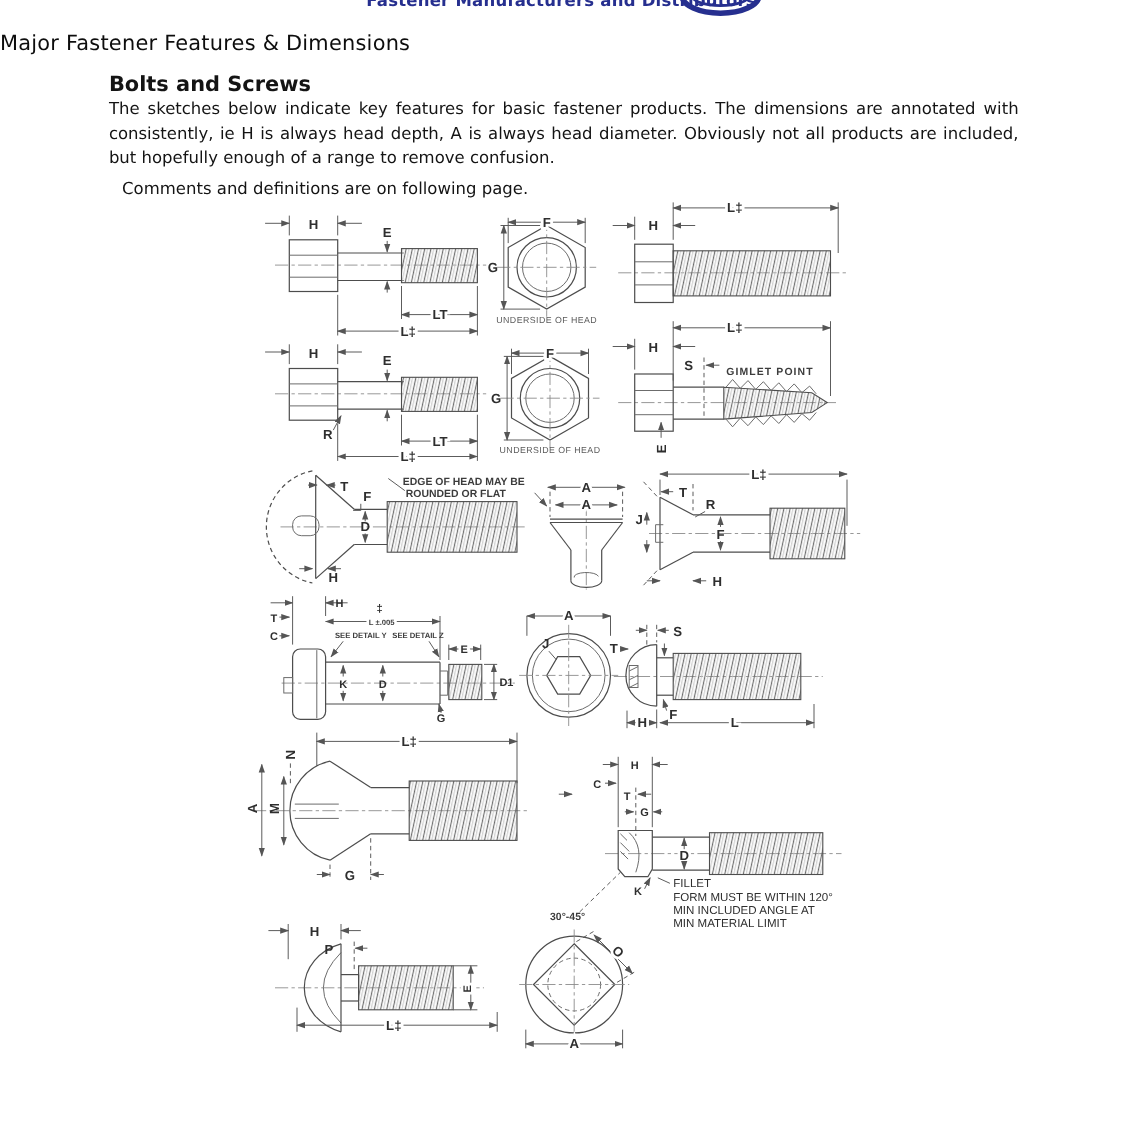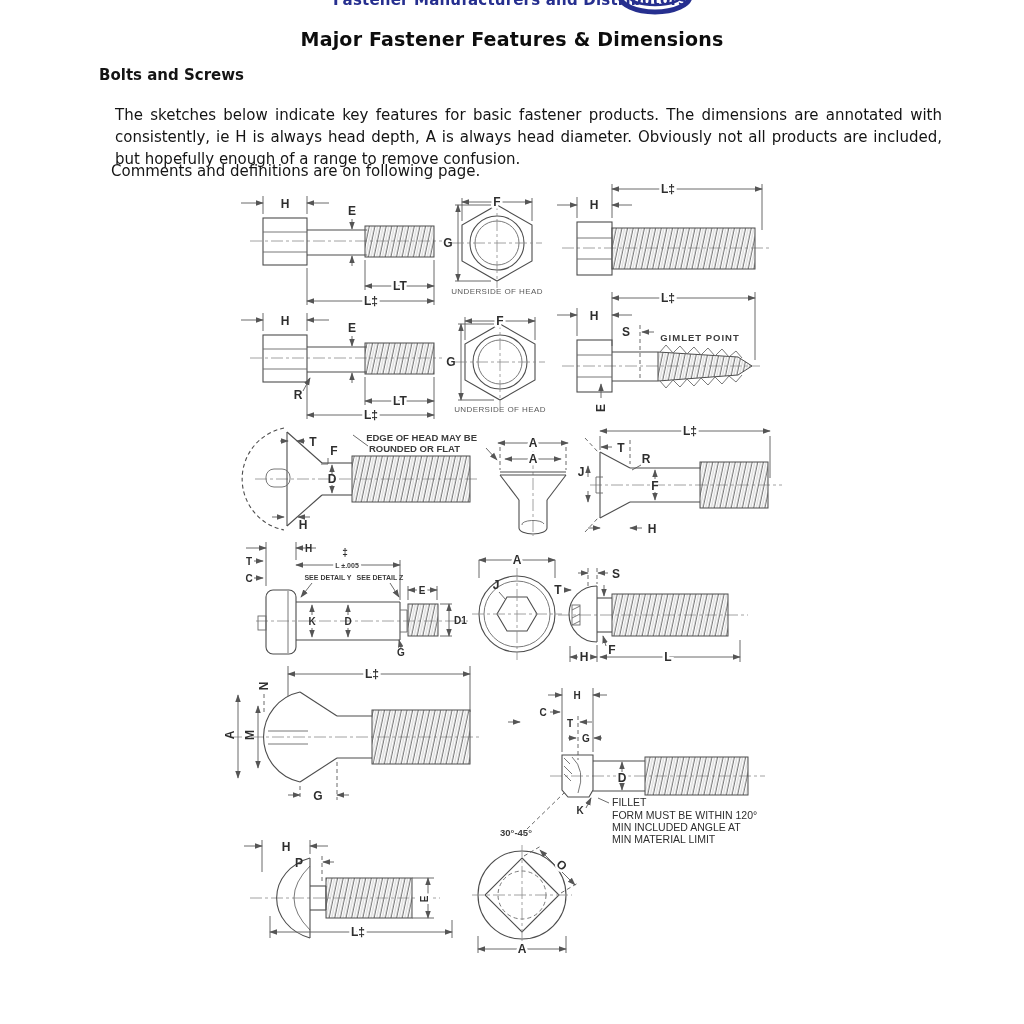--- a/index.html
+++ b/index.html
@@ -1,24 +1,24 @@
 <!DOCTYPE html>
 <html><head>
 <meta charset="utf-8">
 <style>
   html,body{margin:0;padding:0;background:#e8e8e8;}
   .page{width:1024px;height:1024px;background:#ffffff;position:relative;overflow:hidden;
         font-family:"DejaVu Sans",sans-serif;color:#141414;}
   .tagline{position:absolute;top:-9px;left:333px;font-size:15px;font-weight:bold;
            color:#262f8f;letter-spacing:.2px;white-space:nowrap;}
   .logo{position:absolute;top:-16px;left:615px;}
-  .title{position:absolute;top:28px;left:0;width:100%;text-align:center;margin:0;
-         font-size:19px;font-weight:bold;letter-spacing:.2px;color:#0d0d0d;}
-  .sect-head{position:absolute;top:66px;left:99px;margin:0;font-size:15px;font-weight:bold;}
-  .para{position:absolute;top:88px;left:99px;width:827px;margin:16px;font-size:15px;
+  .title{position:absolute;top:28px;left:0;width:100%;text-align:left;margin:0;
+         font-size:19px;font-weight:normal;letter-spacing:.2px;color:#0d0d0d;}
+  .sect-head{position:absolute;top:66px;left:99px;margin:0;font-size:19px;font-weight:bold;}
+  .para{position:absolute;top:88px;left:99px;width:827px;margin:0;font-size:15px;
         line-height:22px;text-align:justify;}
   .para2{position:absolute;top:148px;left:99px;width:827px;margin:12px;font-size:15px;line-height:22px;}
   svg.diagrams{position:absolute;left:0;top:0;}
   
   .d{stroke:#4d4d4d;fill:none;stroke-width:1.1px;}
   .d2{stroke:#6a6a6a;fill:none;stroke-width:0.9px;}
   .dim{stroke:#5a5a5a;fill:none;stroke-width:0.9px;}
   .cl{stroke:#8a8a8a;fill:none;stroke-width:0.8px;stroke-dasharray:12 3 3 3;}
   .dsh{stroke-dasharray:4 3;}
   .thr{fill:url(#thr);stroke:#4d4d4d;stroke-width:1px;}

